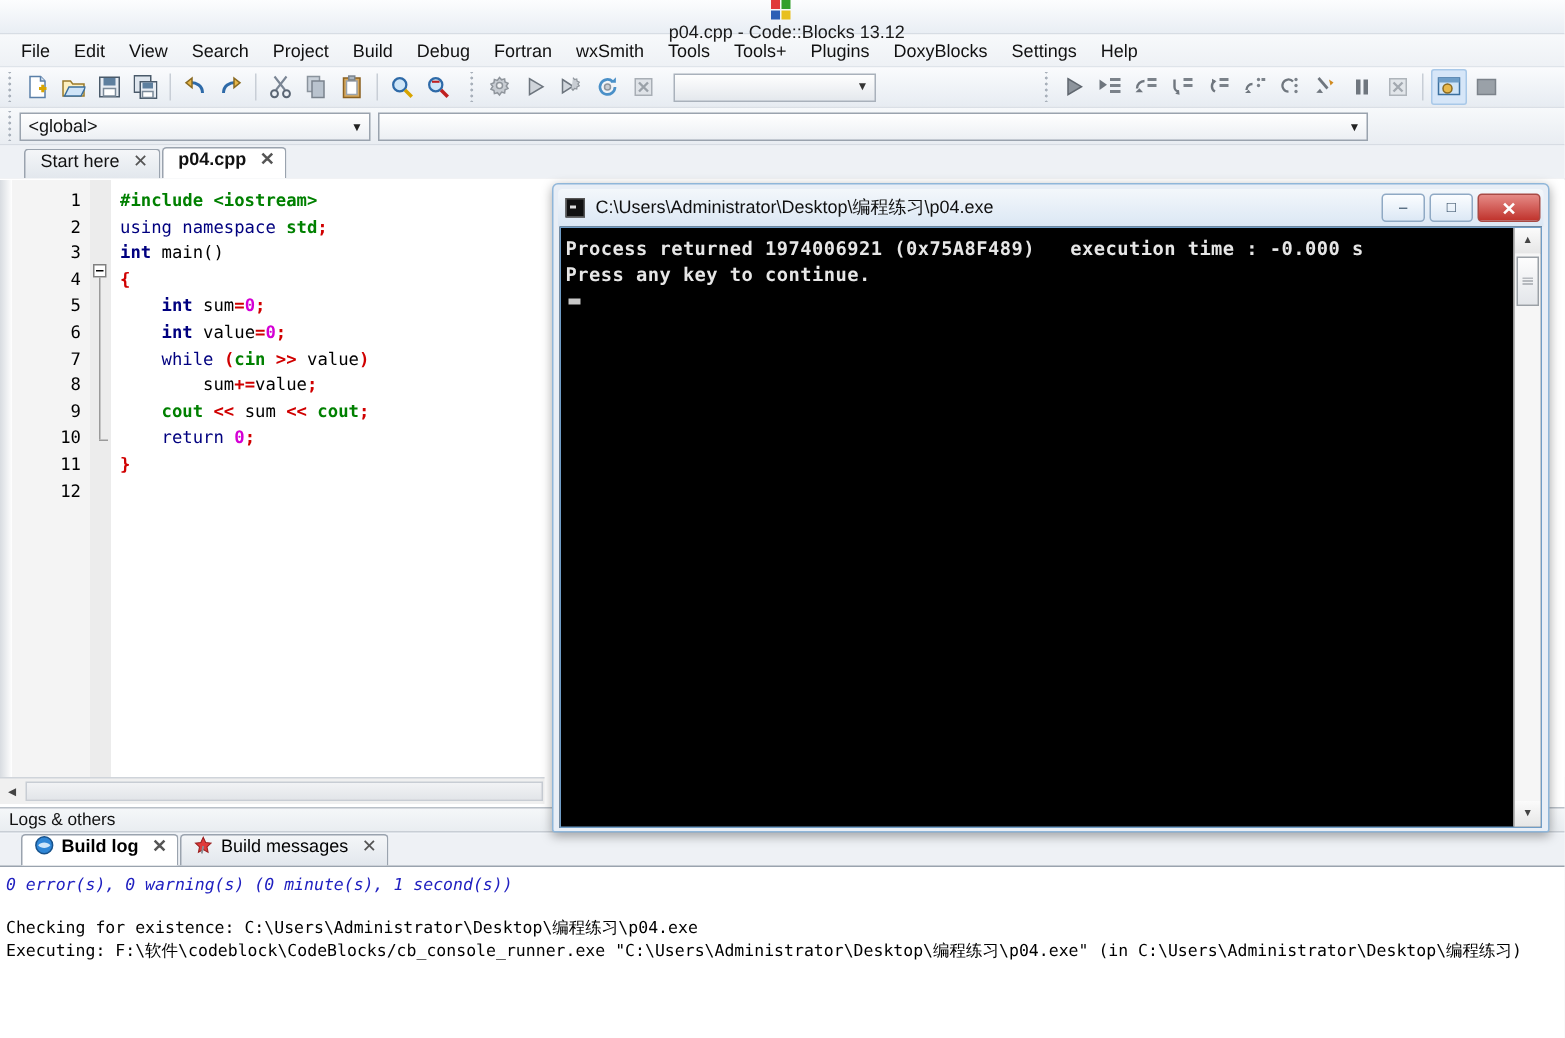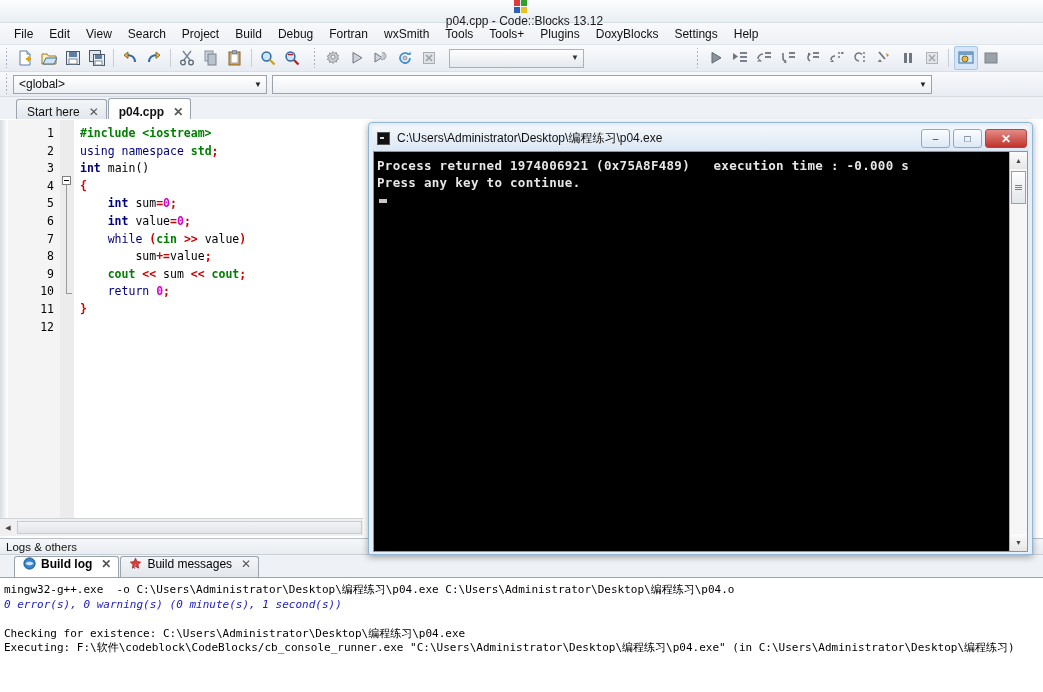--- a/index.html
+++ b/index.html
@@ -55,21 +55,21 @@
             background:linear-gradient(#f7f9fb,#e9edf2);
             border-bottom:1px solid #d7dce3;}
   .scope-combo{height:19px;border:1px solid #9aa3ae;background:linear-gradient(#ffffff,#eceff3);
                display:flex;align-items:center;box-sizing:border-box;}
   .scope-combo .txt{flex:1;padding-left:5px;font-size:12px;color:#111;}
   .scope-combo .btn{width:16px;text-align:center;font-size:8px;color:#222;}
 
   
   .tabstrip{height:22px;display:flex;align-items:flex-end;padding-left:16px;
             background:#eef1f5;border-bottom:1px solid #9aa3ae;}
-  .tab{height:20px;display:flex;align-items:flex-end;padding:0 7px 0 10px;
+  .tab{height:20px;display:flex;align-items:flex-start;padding:0 7px 0 10px;
        margin-right:1px;border:1px solid #9aa3ae;border-bottom:none;
        background:linear-gradient(#f4f6f8,#e2e7ed);
        border-radius:3px 3px 0 0;font-size:12px;color:#111;box-sizing:border-box;}
   .tab.active{background:#ffffff;height:21px;font-weight:bold;}
   .tab .x{margin-left:9px;color:#555;font-size:12px;font-family:"Liberation Sans",sans-serif;}
 
   
   .editor-wrap{position:absolute;left:0;top:119px;width:1043px;height:418px;
                background:#fff;border-top:1px solid #fff;}
   .editor{position:absolute;left:0;top:0;width:1043px;height:398px;
@@ -403,21 +403,21 @@
     </span>
     <span class="tbtn">
       <svg width="16" height="16" viewBox="0 0 16 16">
           <rect x="2" y="3" width="12" height="10" fill="#9aa1a8" stroke="#7b828a"></rect>
         </svg>
     </span>
   </div>
 
   <div class="scopebar">
     <span class="grip"></span>
-    <div class="scope-combo" style="width:254px;">
+    <div class="scope-combo" style="width:234px;">
       <span class="txt">&lt;global&gt;</span>
       <span class="btn">▼</span>
     </div>
     <div class="scope-combo" style="width:660px;margin-left:5px;">
       <span class="txt"></span>
       <span class="btn">▼</span>
     </div>
   </div>
 
   <div class="tabstrip">
@@ -493,21 +493,20 @@
             <path d="M6.5 1.2l1.6 3.4 3.6.5-2.7 2.5.7 3.6-3.2-1.8-3.2 1.8.7-3.6L1.3 5.1l3.6-.5z" fill="#e03a3a" stroke="#9a2020" stroke-width=".7"></path>
             <path d="M6.5 7l-1 5" stroke="#8a8f96" stroke-width="1.2"></path>
           </svg>
       </span>
       <span>Build messages</span>
       <span class="x">✕</span>
     </div>
   </div>
 
   <div class="logbody" id="logbody">
-      <div class="logline">mingw32-g++.exe  -o C:\Users\Administrator\Desktop\编程练习\p04.exe C:\Users\Administrator\Desktop\编程练习\p04.o</div>
       <div class="logline blue">0 error(s), 0 warning(s) (0 minute(s), 1 second(s))</div>
       <div class="logline spacer"> </div>
       <div class="logline">Checking for existence: C:\Users\Administrator\Desktop\编程练习\p04.exe</div>
       <div class="logline">Executing: F:\软件\codeblock\CodeBlocks/cb_console_runner.exe "C:\Users\Administrator\Desktop\编程练习\p04.exe" (in C:\Users\Administrator\Desktop\编程练习)</div>
     </div>
 
   <div class="console">
     <div class="c-title">
       <span class="c-ico"></span>
       <span class="c-title-text">C:\Users\Administrator\Desktop\编程练习\p04.exe</span>

